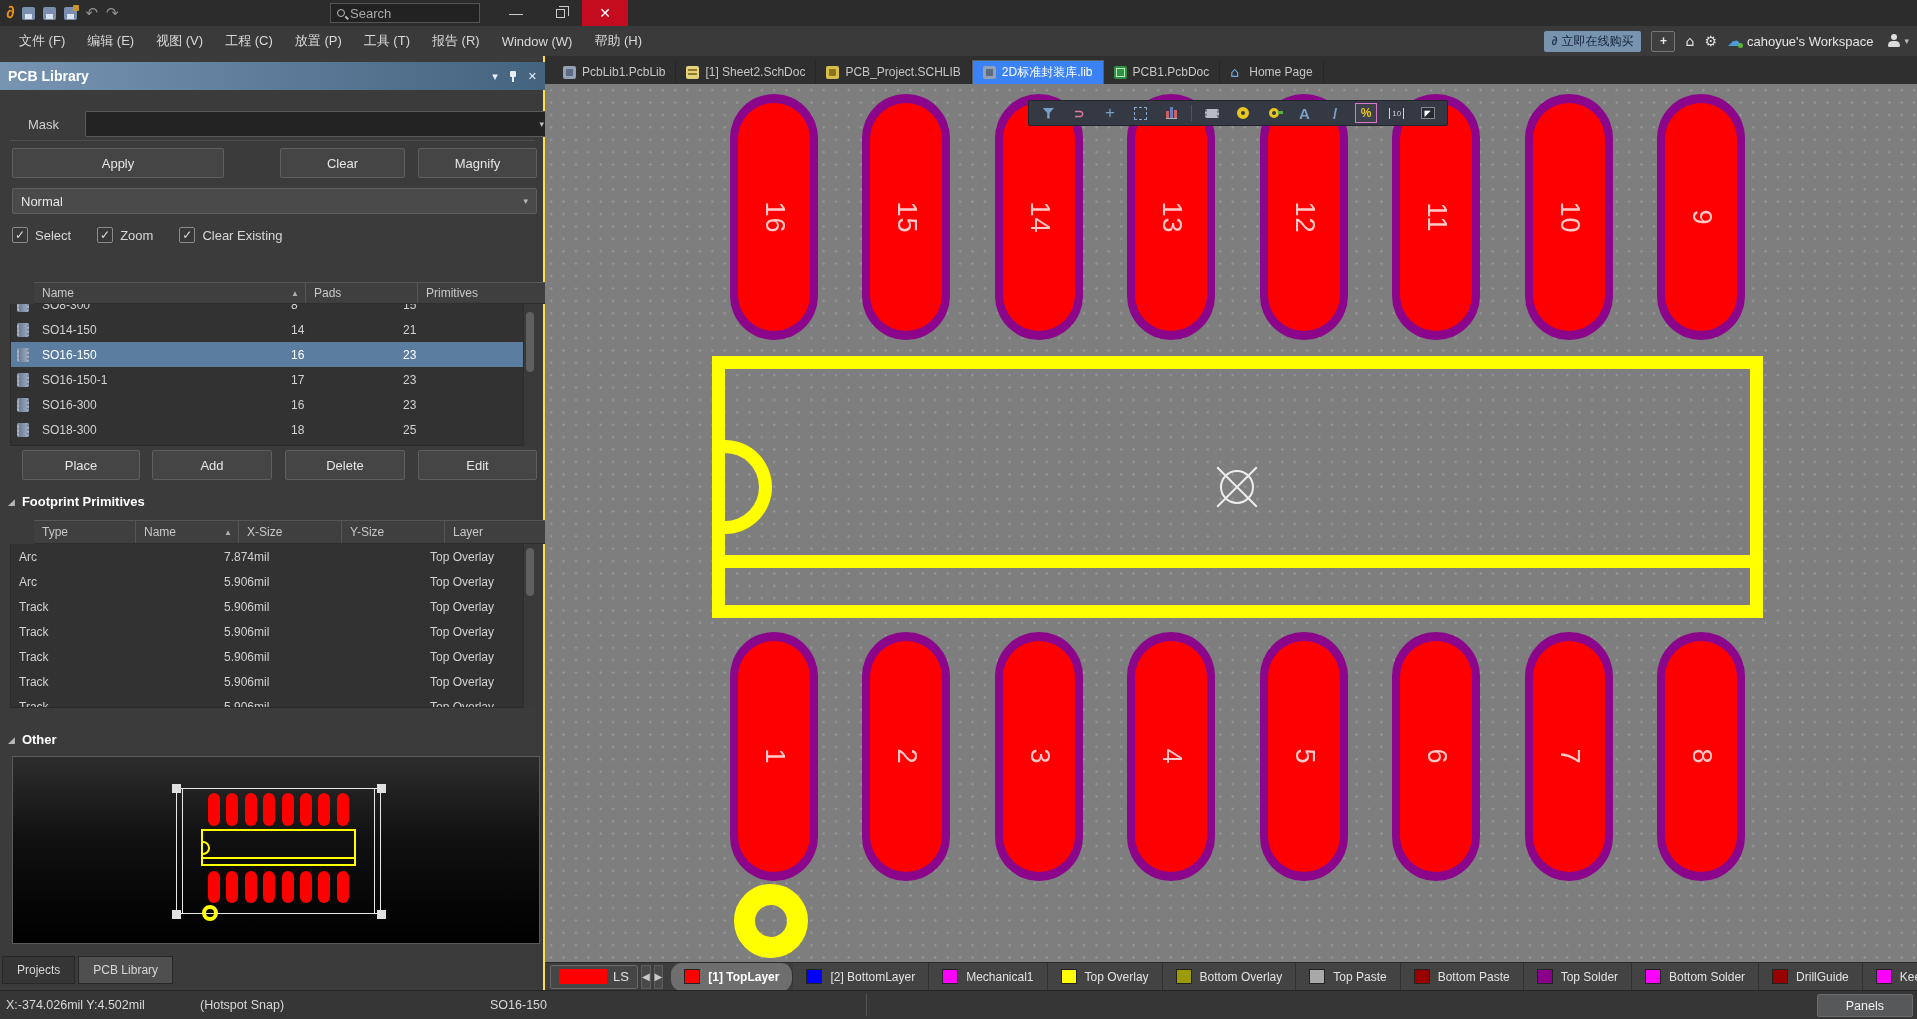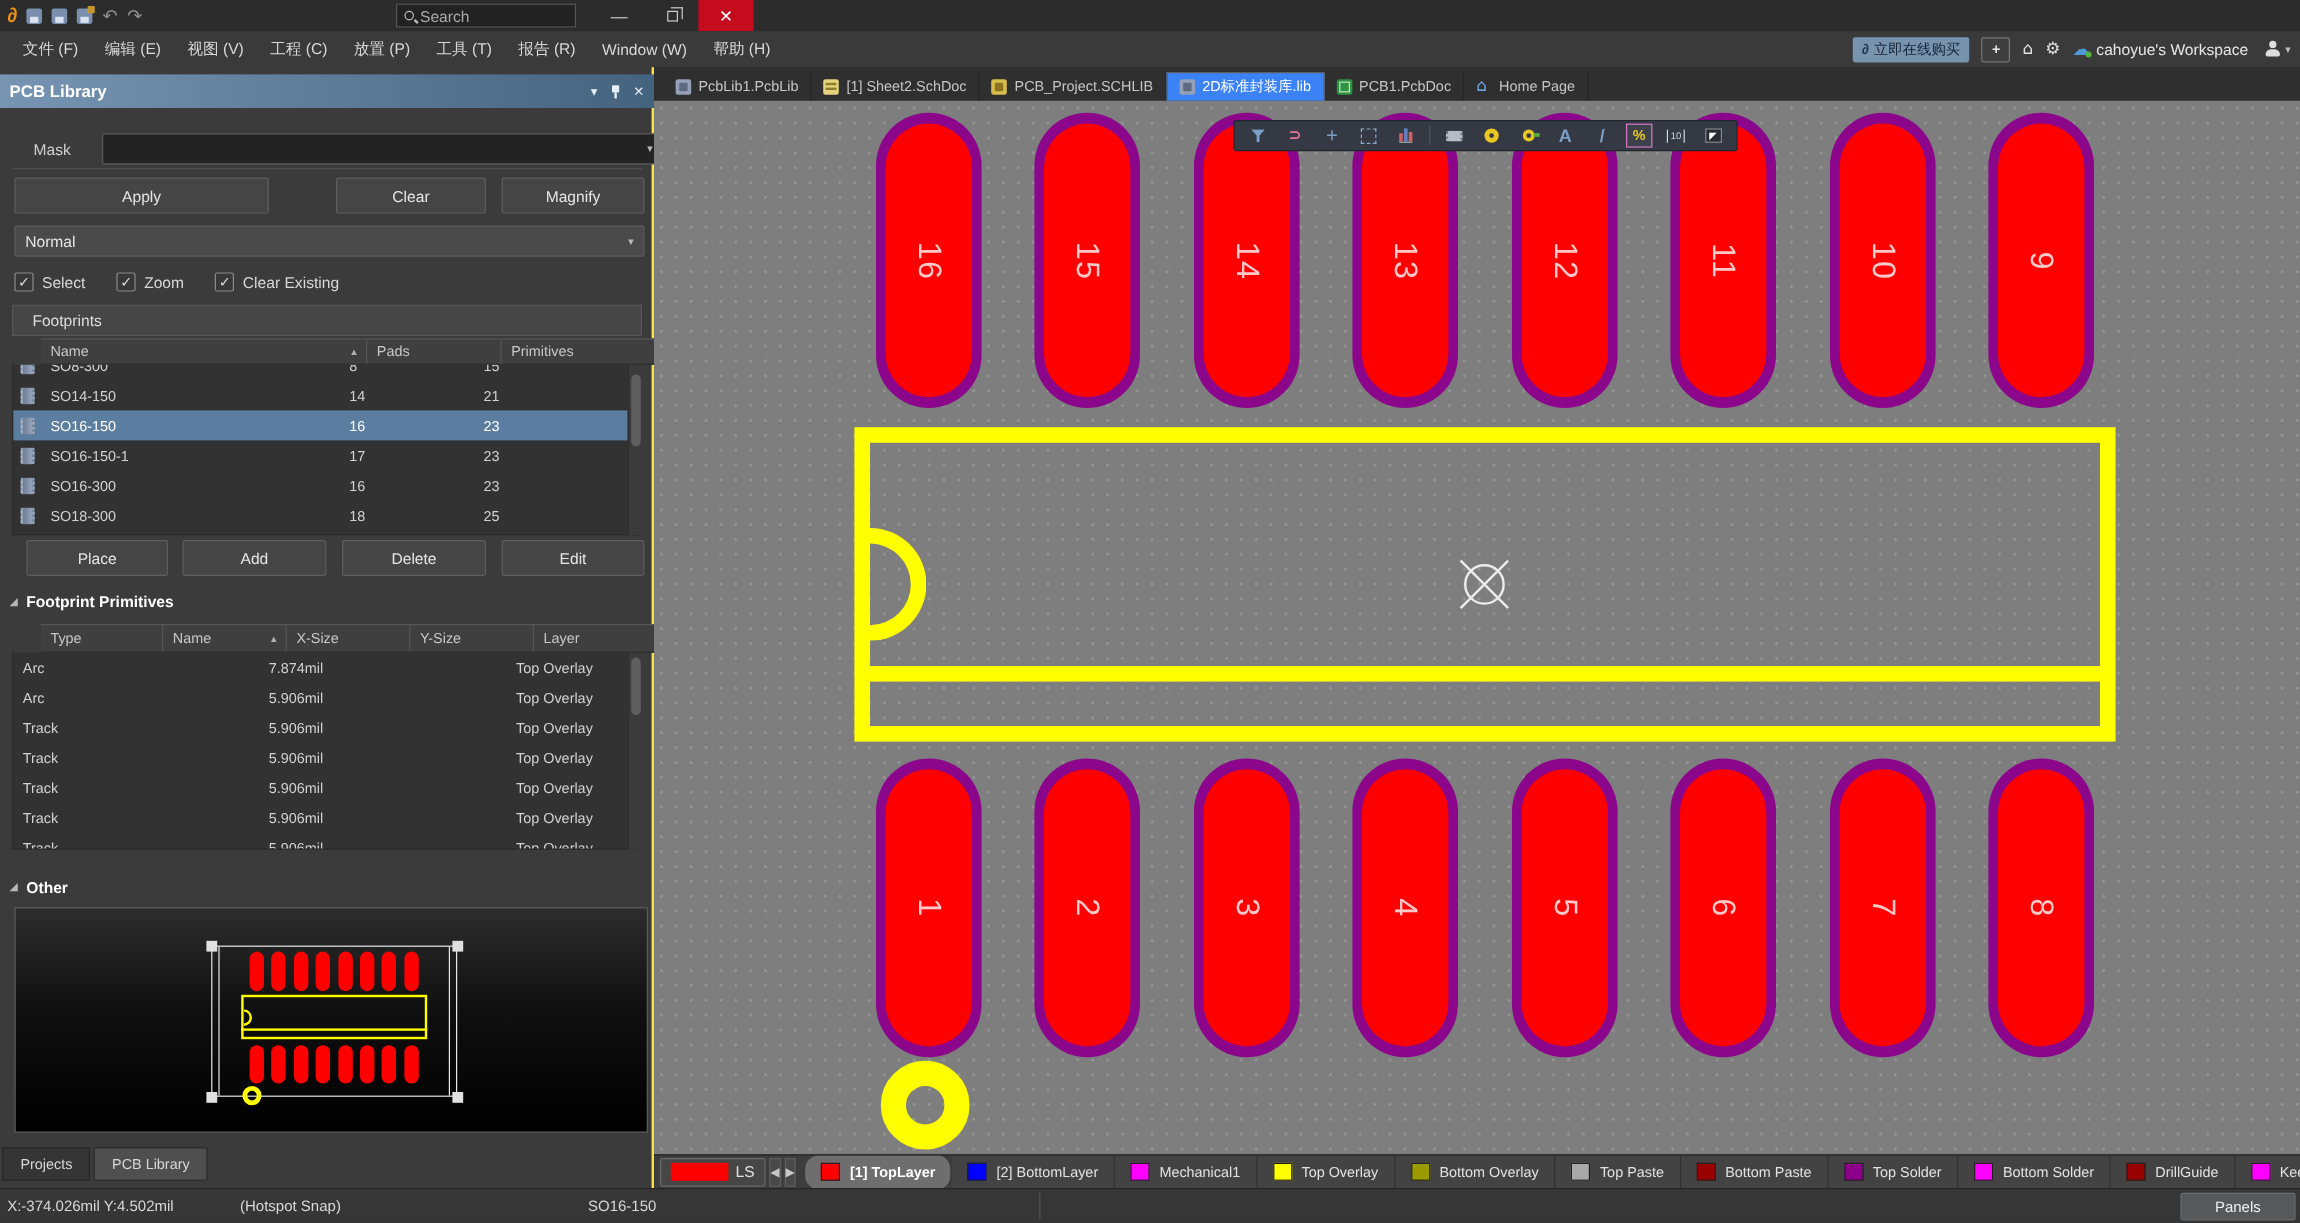--- a/index.html
+++ b/index.html
@@ -274,23 +274,20 @@
       <div class="cb-item">
         <span class="cb-box">✓</span>
         <span>Zoom</span>
       </div>
       <div class="cb-item">
         <span class="cb-box">✓</span>
         <span>Clear Existing</span>
       </div>
     </div>
 
-  <div id="fp-caption">
-      <span>Footprints</span>
-    </div>
 
   <div class="tbl-hdr" style="left:10px;top:226px;width:525px;height:22px;">
     <div class="hdr-cell" style="width:272px;">
       <span>Name</span>
         <span class="sort-arrow">▲</span>
     </div>
     <div class="hdr-cell" style="width:112px;">
         <span>Pads</span>
       </div>
     <div class="hdr-cell" style="width:139px;border-right:none;">

